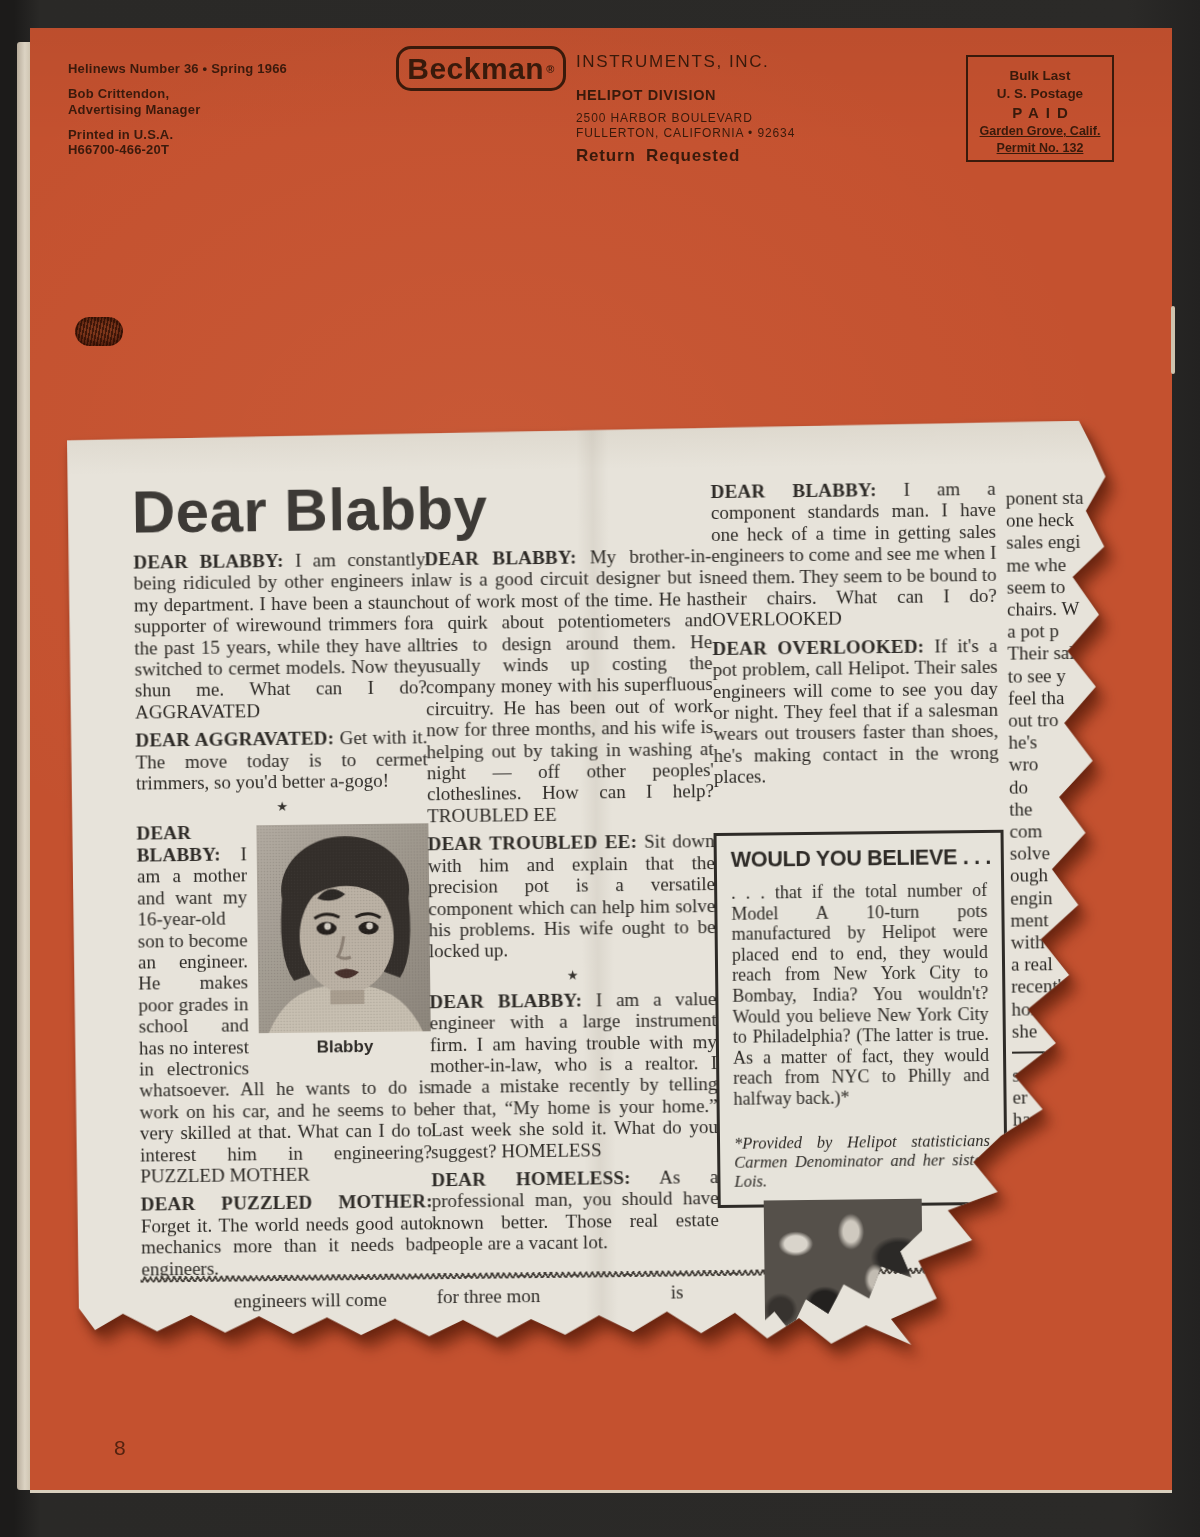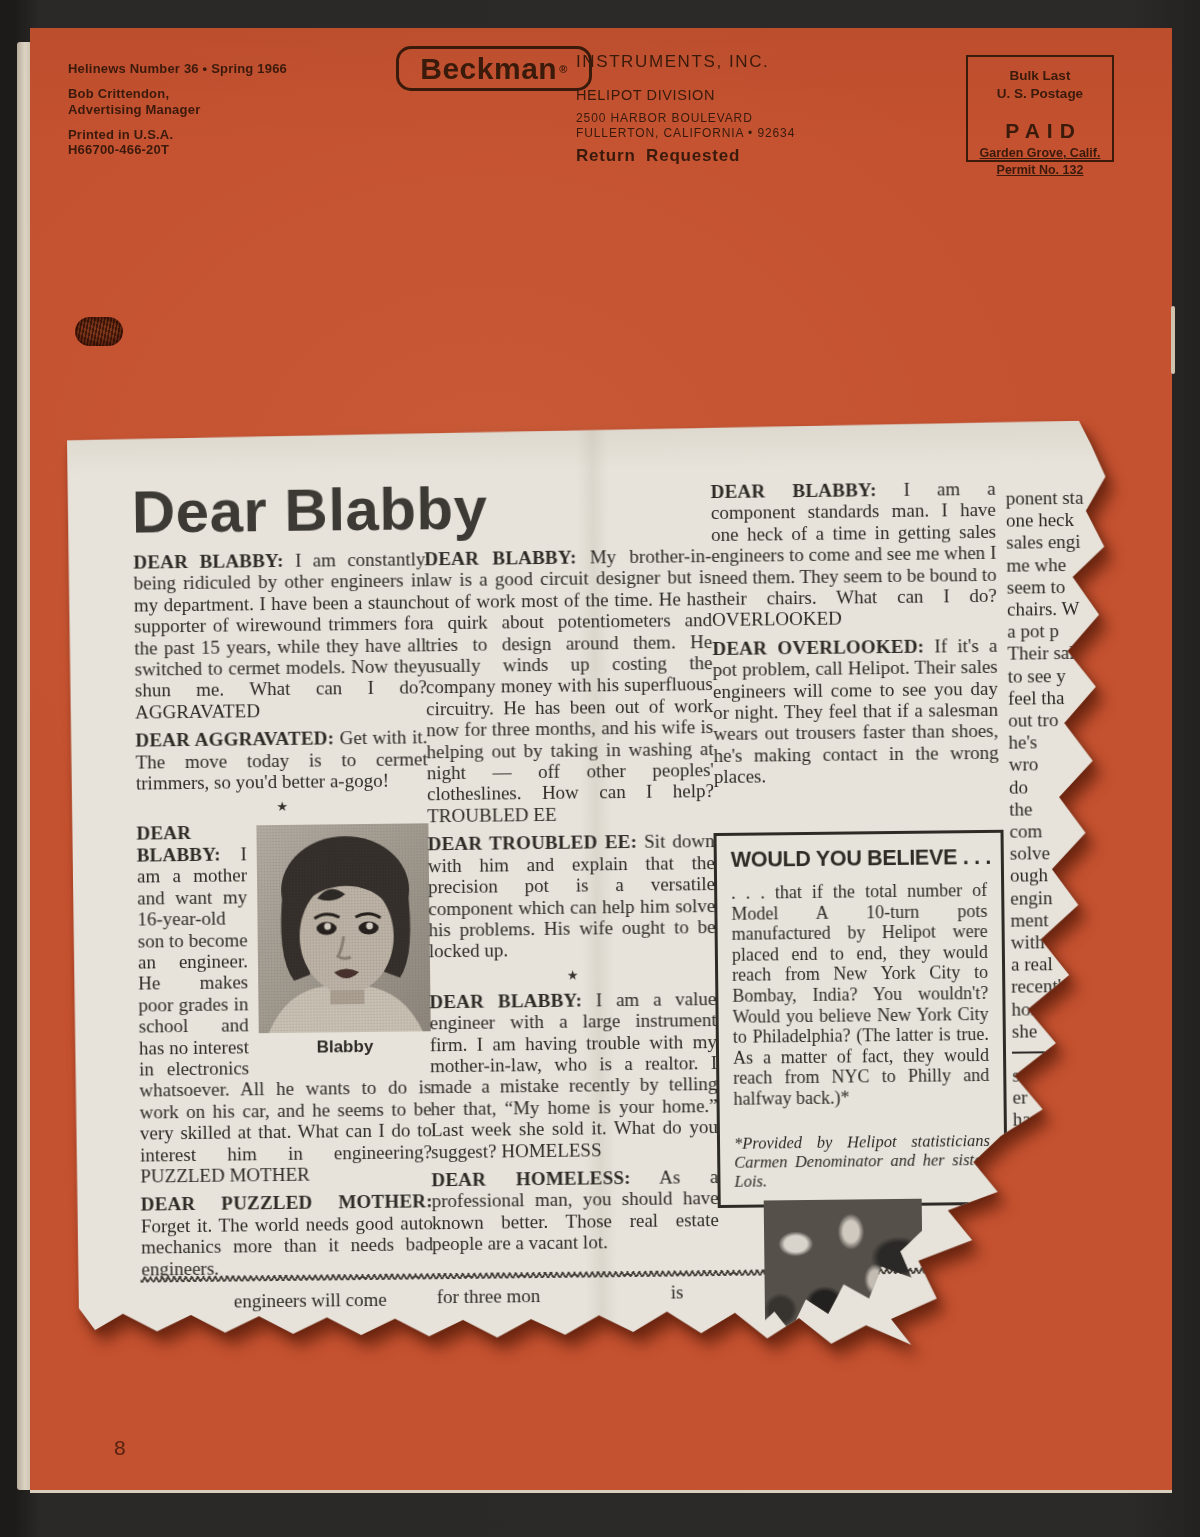--- a/index.html
+++ b/index.html
@@ -24,39 +24,39 @@
   .staple{
     position:absolute;right:-3px;top:278px;width:4px;height:68px;
     background:#cfc3ae;border-radius:2px;
   }
   
   .masthead{position:absolute;left:38px;top:33px;color:#3b1a0c;font-weight:700;
     font-size:13px;line-height:15.3px;letter-spacing:0.2px;}
   .mast-group{margin-bottom:10px;}
   
   .logo-box{
-    position:absolute;left:366px;top:18px;width:196px;height:45px;
+    position:absolute;left:366px;top:18px;width:170px;height:45px;
     border:3px solid #391a0b;border-radius:15px;color:#391a0b;
     display:flex;align-items:center;justify-content:center;
     font-weight:700;font-size:30px;letter-spacing:0.5px;box-sizing:border-box;
   }
   .logo-box sup{font-size:11px;margin-left:2px;vertical-align:super;}
   .sender{position:absolute;left:546px;top:24px;color:#391a0b;}
   .sender-company{font-size:17px;letter-spacing:1.6px;}
-  .sender-division{margin-top:15px;font-weight:400;font-size:14.5px;letter-spacing:0.6px;}
+  .sender-division{margin-top:15px;font-weight:700;font-size:14.5px;letter-spacing:0.6px;}
   .sender-addr{margin-top:8px;font-size:12px;letter-spacing:0.9px;line-height:15px;}
   .sender-return{margin-top:5px;font-weight:700;font-size:17px;letter-spacing:0.8px;word-spacing:5px;}
   
   .postage{
     position:absolute;left:936px;top:27px;width:148px;height:107px;
     border:2.5px solid #391a0b;color:#391a0b;text-align:center;font-weight:700;
     box-sizing:border-box;padding-top:10px;
   }
   .postage .p-sm{font-size:13.5px;line-height:17.5px;}
-  .postage .paid{font-size:21px;letter-spacing:7px;text-indent:7px;margin:17px 0 2px;}
+  .postage .paid{font-size:15px;letter-spacing:7px;text-indent:7px;margin:2px 0 2px;}
   .postage .p-xs{font-size:12.5px;line-height:16.5px;text-decoration:underline;}
   
   .coil{
     position:absolute;left:45px;top:289px;width:48px;height:29px;border-radius:15px;
     background-color:#8a3c1e;
     background-image:repeating-linear-gradient(100deg,#42190a 0 1.6px,rgba(66,25,10,0.18) 1.6px 3.2px);
     box-shadow:inset 0 -5px 6px rgba(40,10,0,0.55),inset 0 4px 5px rgba(40,10,0,0.45);
   }
   
   .page-num{position:absolute;left:84px;top:1408px;font-size:21px;color:#54220f;font-weight:400;}

